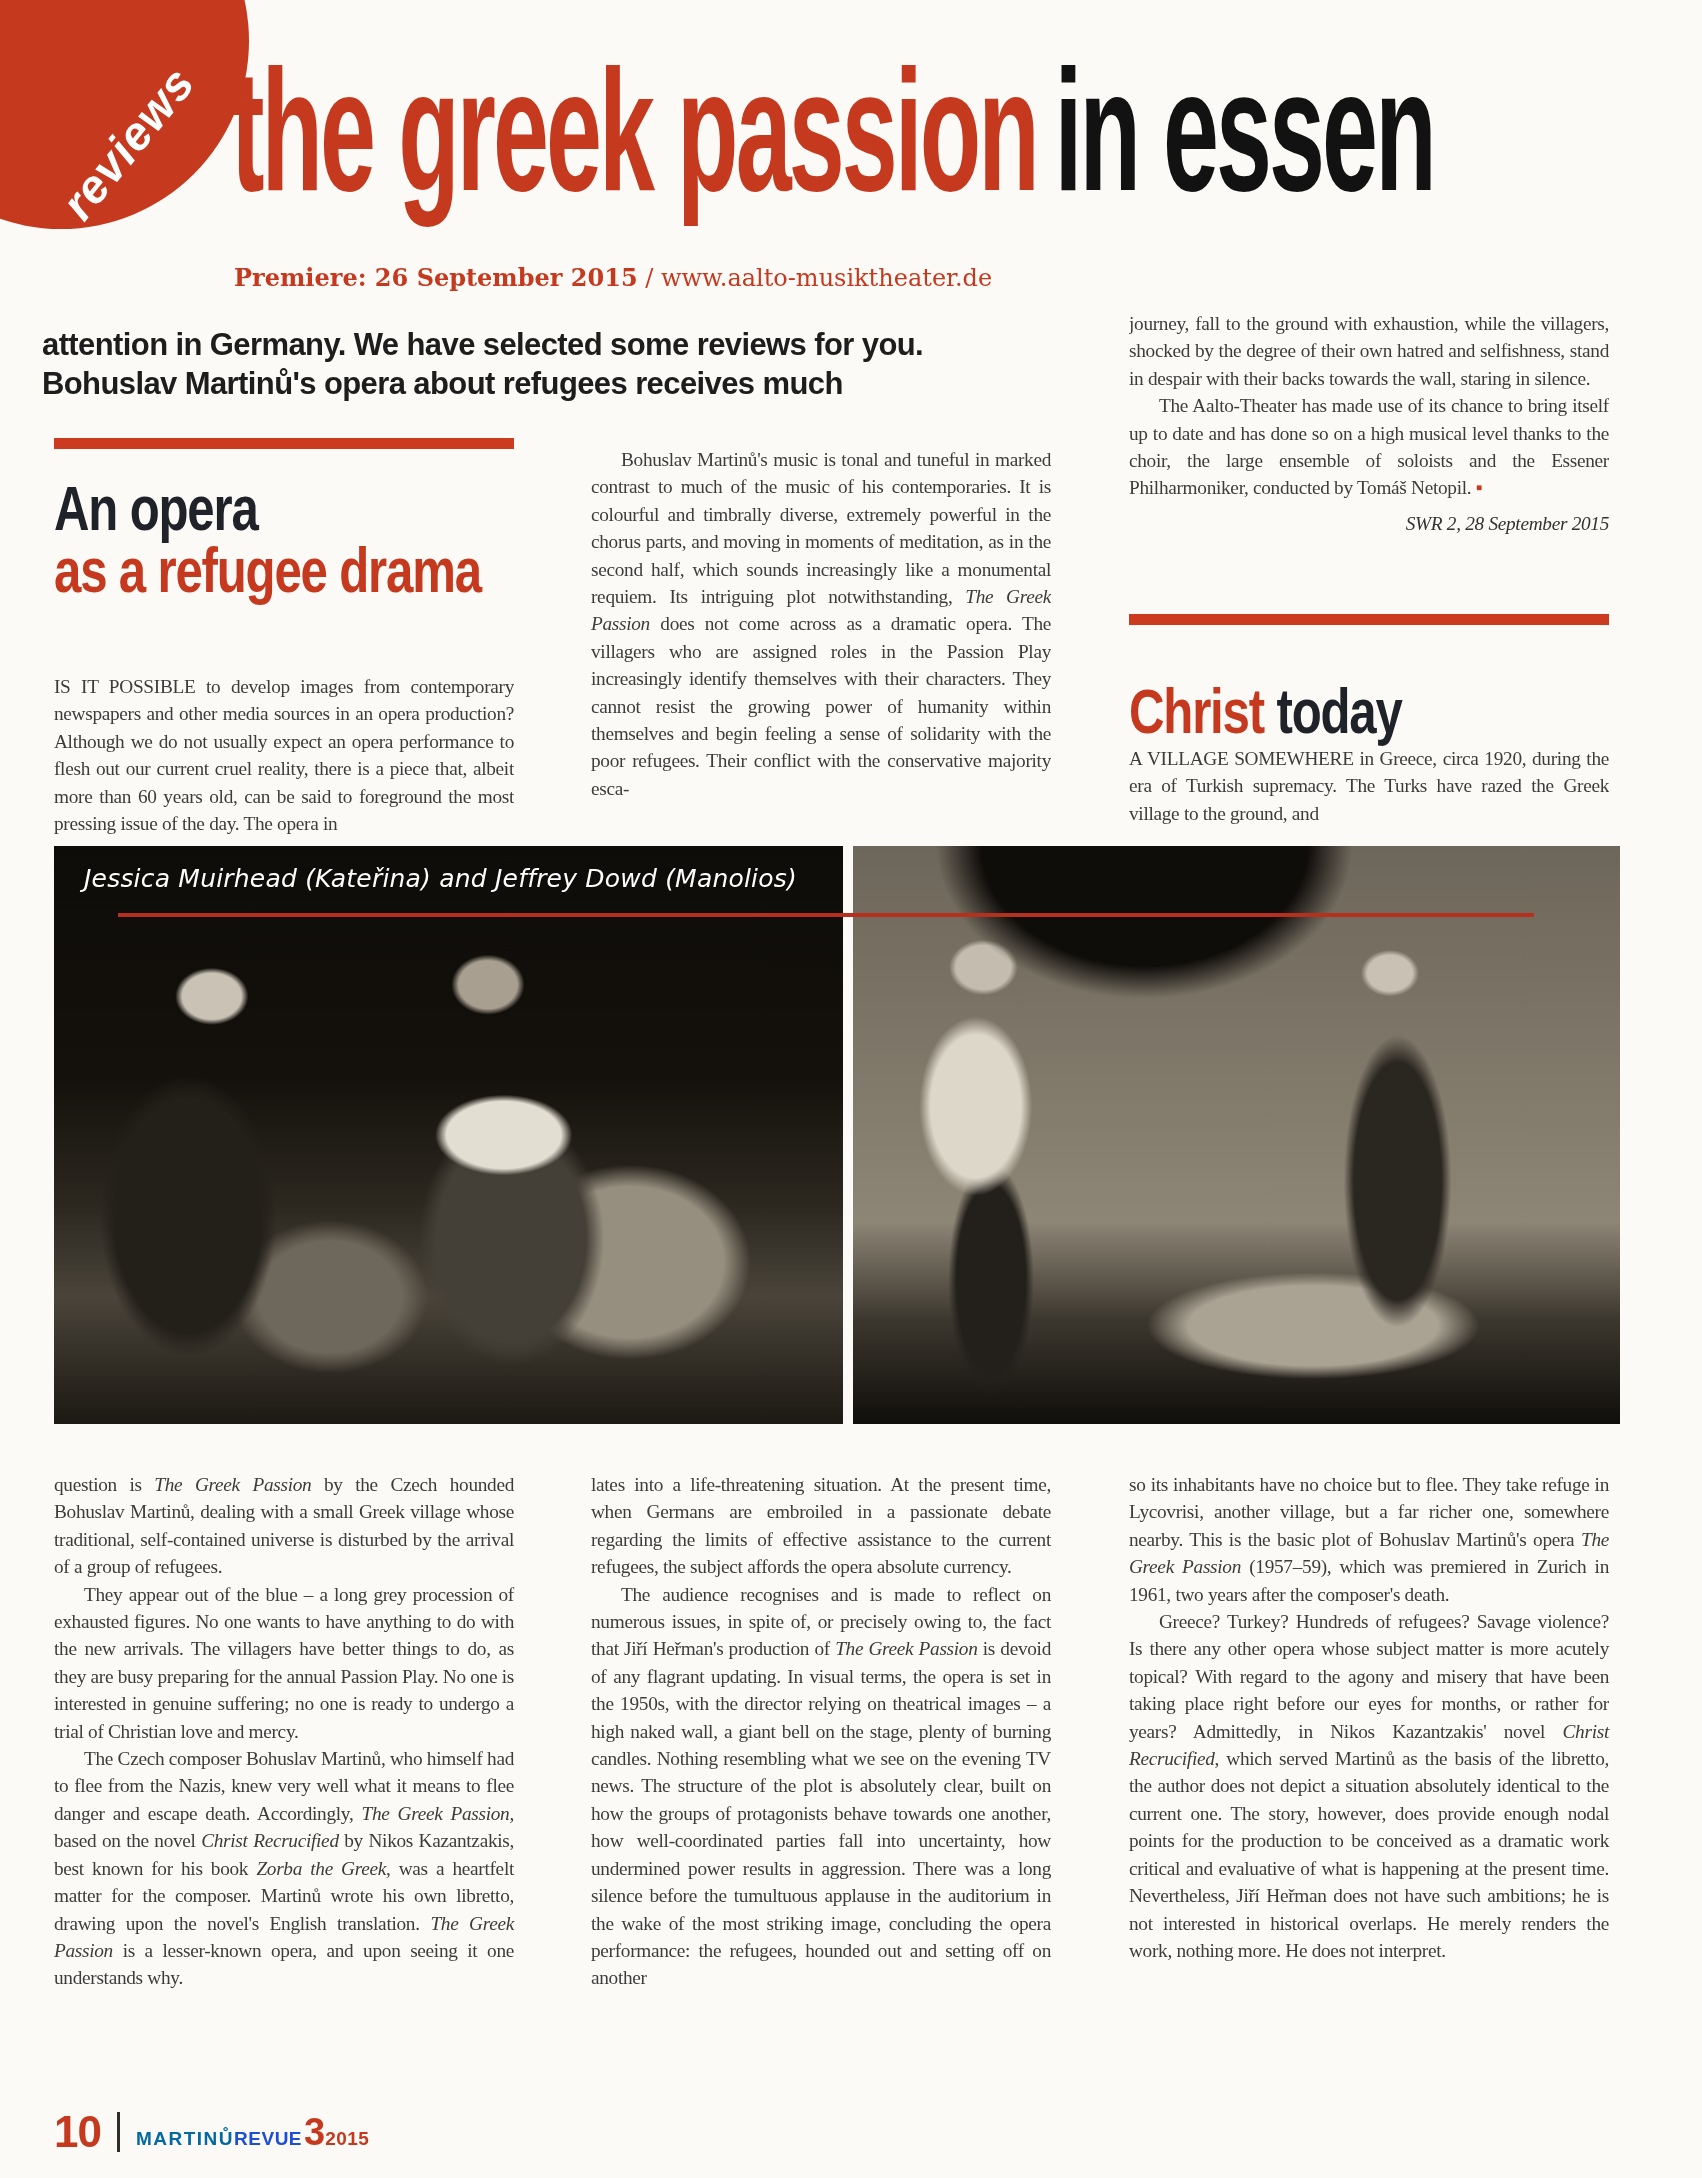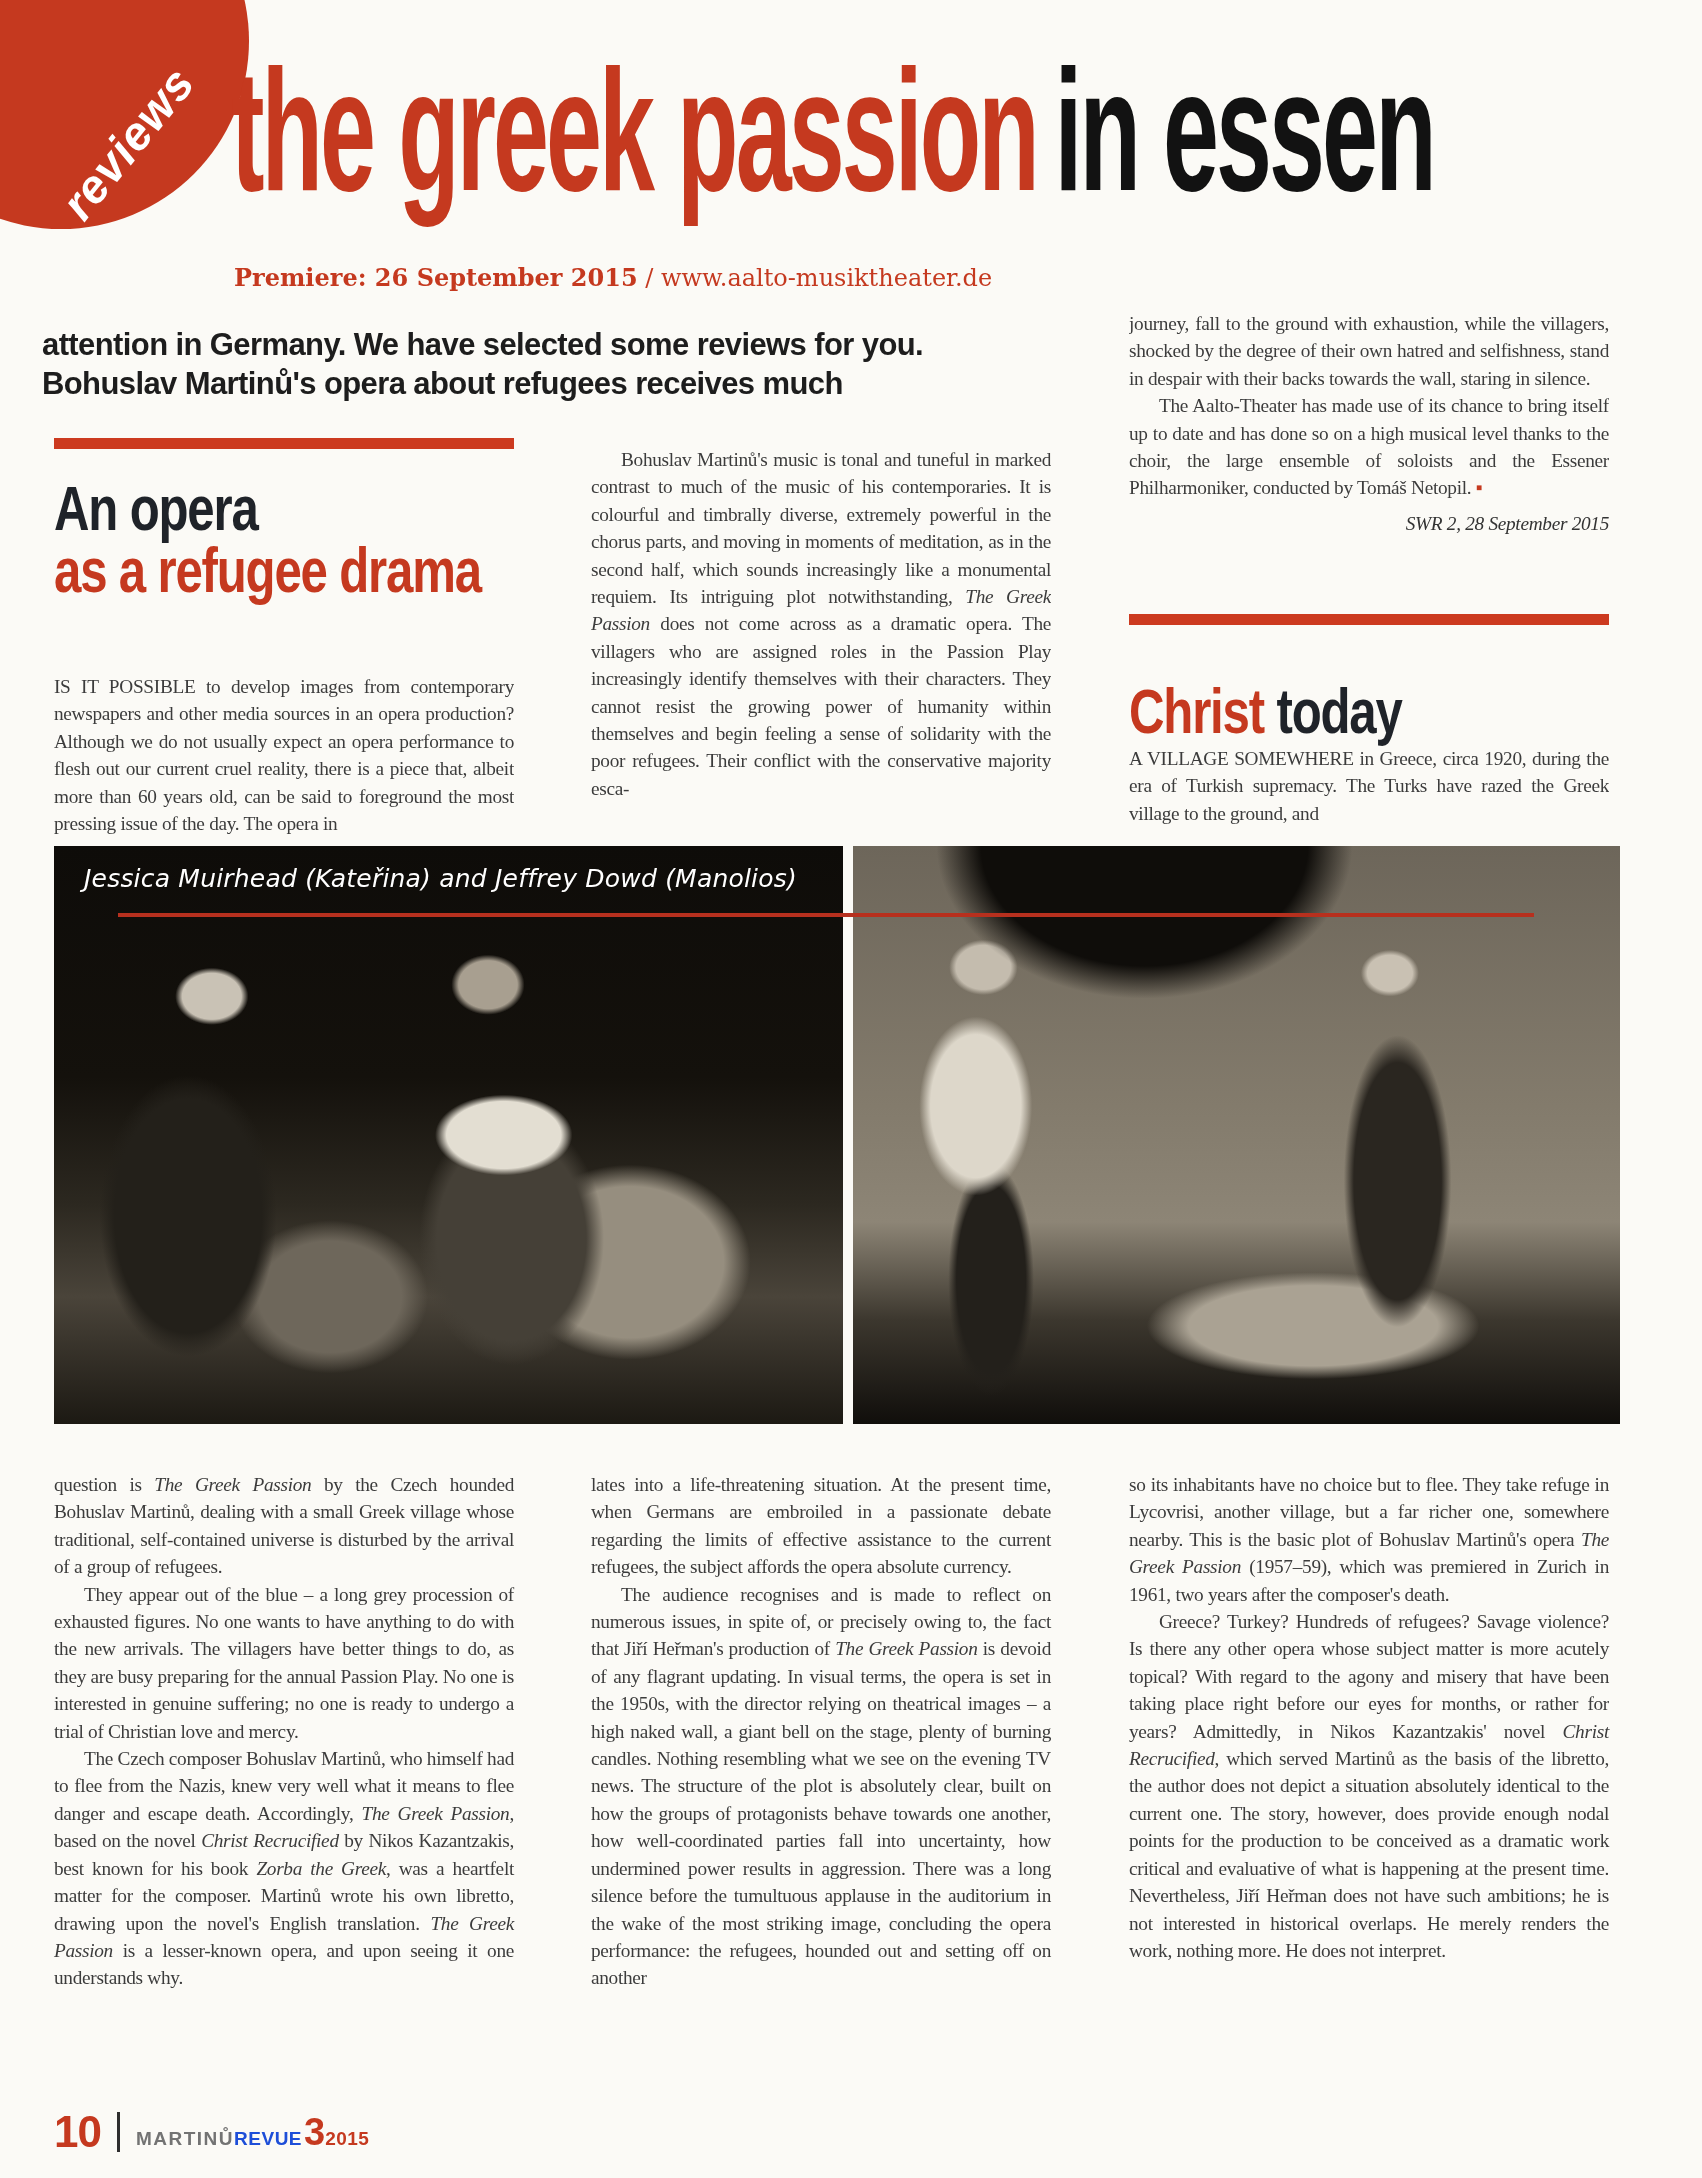--- a/index.html
+++ b/index.html
@@ -95,21 +95,21 @@
     font-size:25px;color:#ffffff;letter-spacing:0.2px;}
   .caption-rule{position:absolute;left:64px;top:67px;width:1416px;height:4px;
     background:#b7301e;z-index:3;}
 
   
   .footer{position:absolute;left:54px;top:2107px;display:flex;align-items:center;}
   .page-num{font-family:"Liberation Sans",sans-serif;font-weight:bold;
     font-size:44px;color:#c5391f;letter-spacing:-1px;}
   .foot-div{width:3px;height:40px;background:#2e2e2e;margin:0 16px;}
   .logo{font-family:"Liberation Sans",sans-serif;font-weight:bold;white-space:nowrap;}
-  .logo-black{color:#737373;font-size:27px;font-variant:small-caps;letter-spacing:1.5px;}
+  .logo-black{color:#0369a1;font-size:27px;font-variant:small-caps;letter-spacing:1.5px;}
   .logo-red{color:#1d4ed8;font-size:27px;font-variant:small-caps;letter-spacing:0.5px;}
   .logo-issue{color:#c5391f;font-size:38px;margin-left:2px;}
   .logo-year{color:#c5391f;font-size:19px;letter-spacing:0.5px;}
 </style>
 </head>
 <body>
 
 <div class="page">
 
   <div class="badge">

